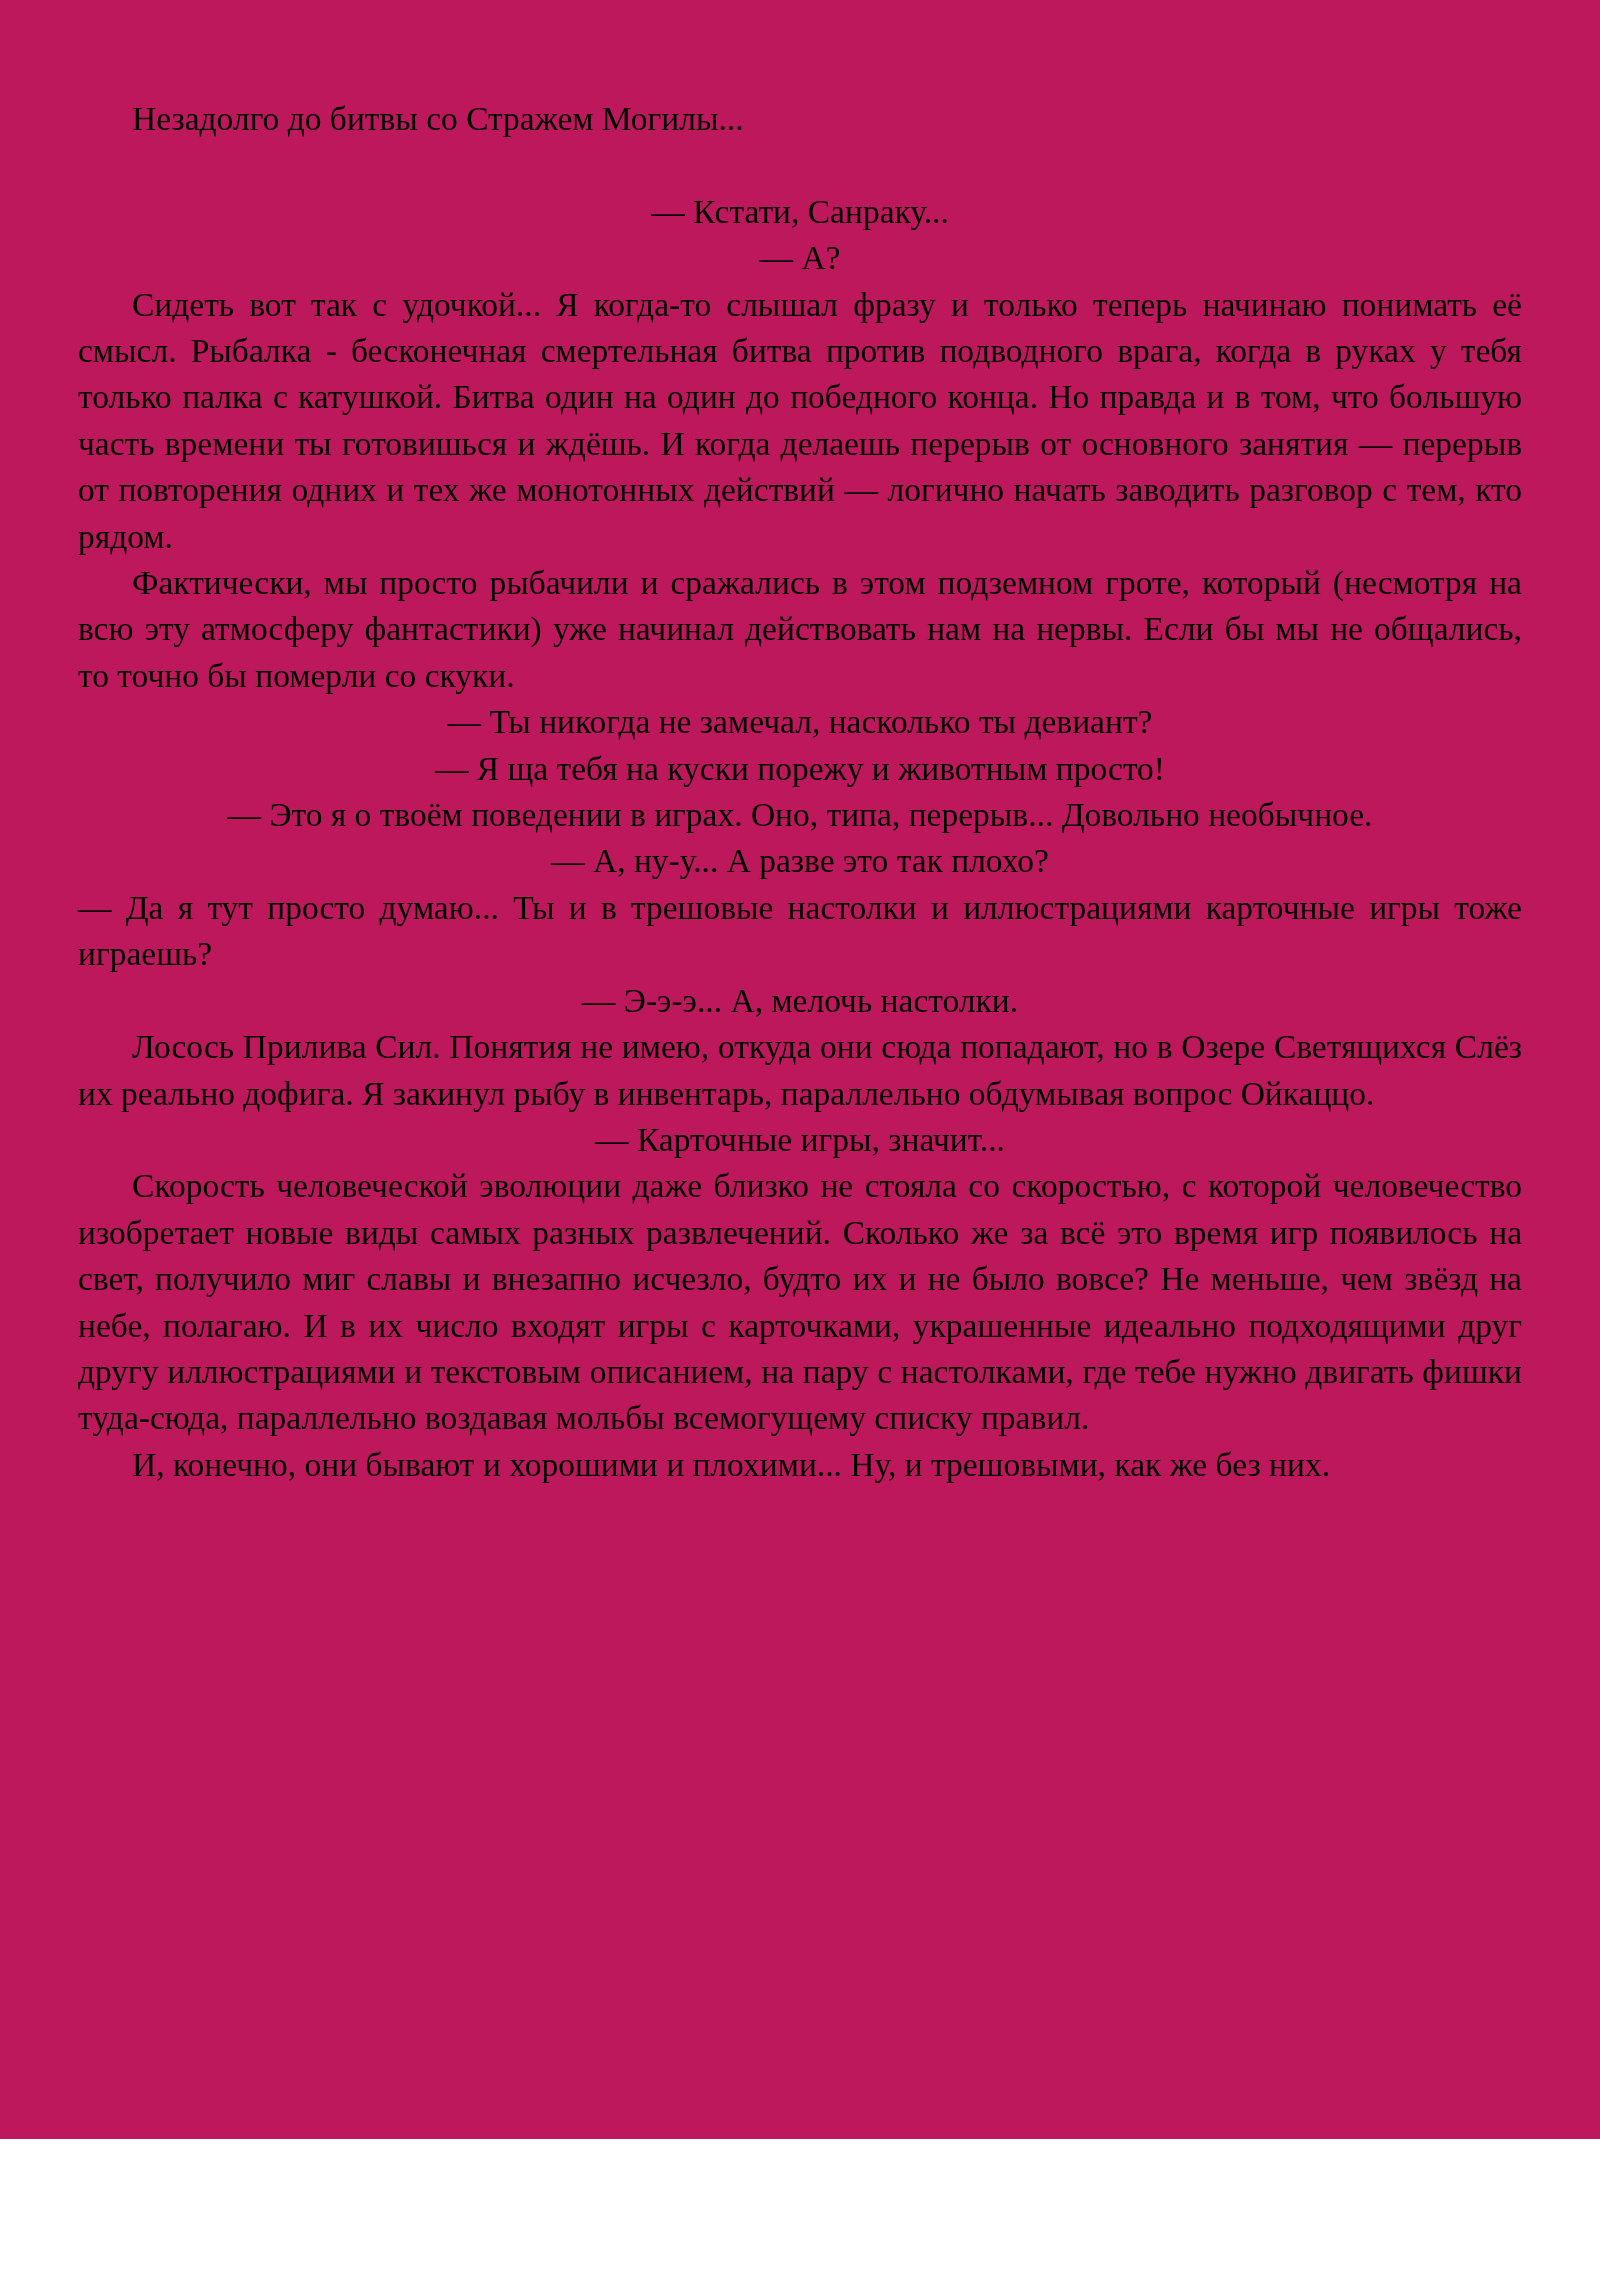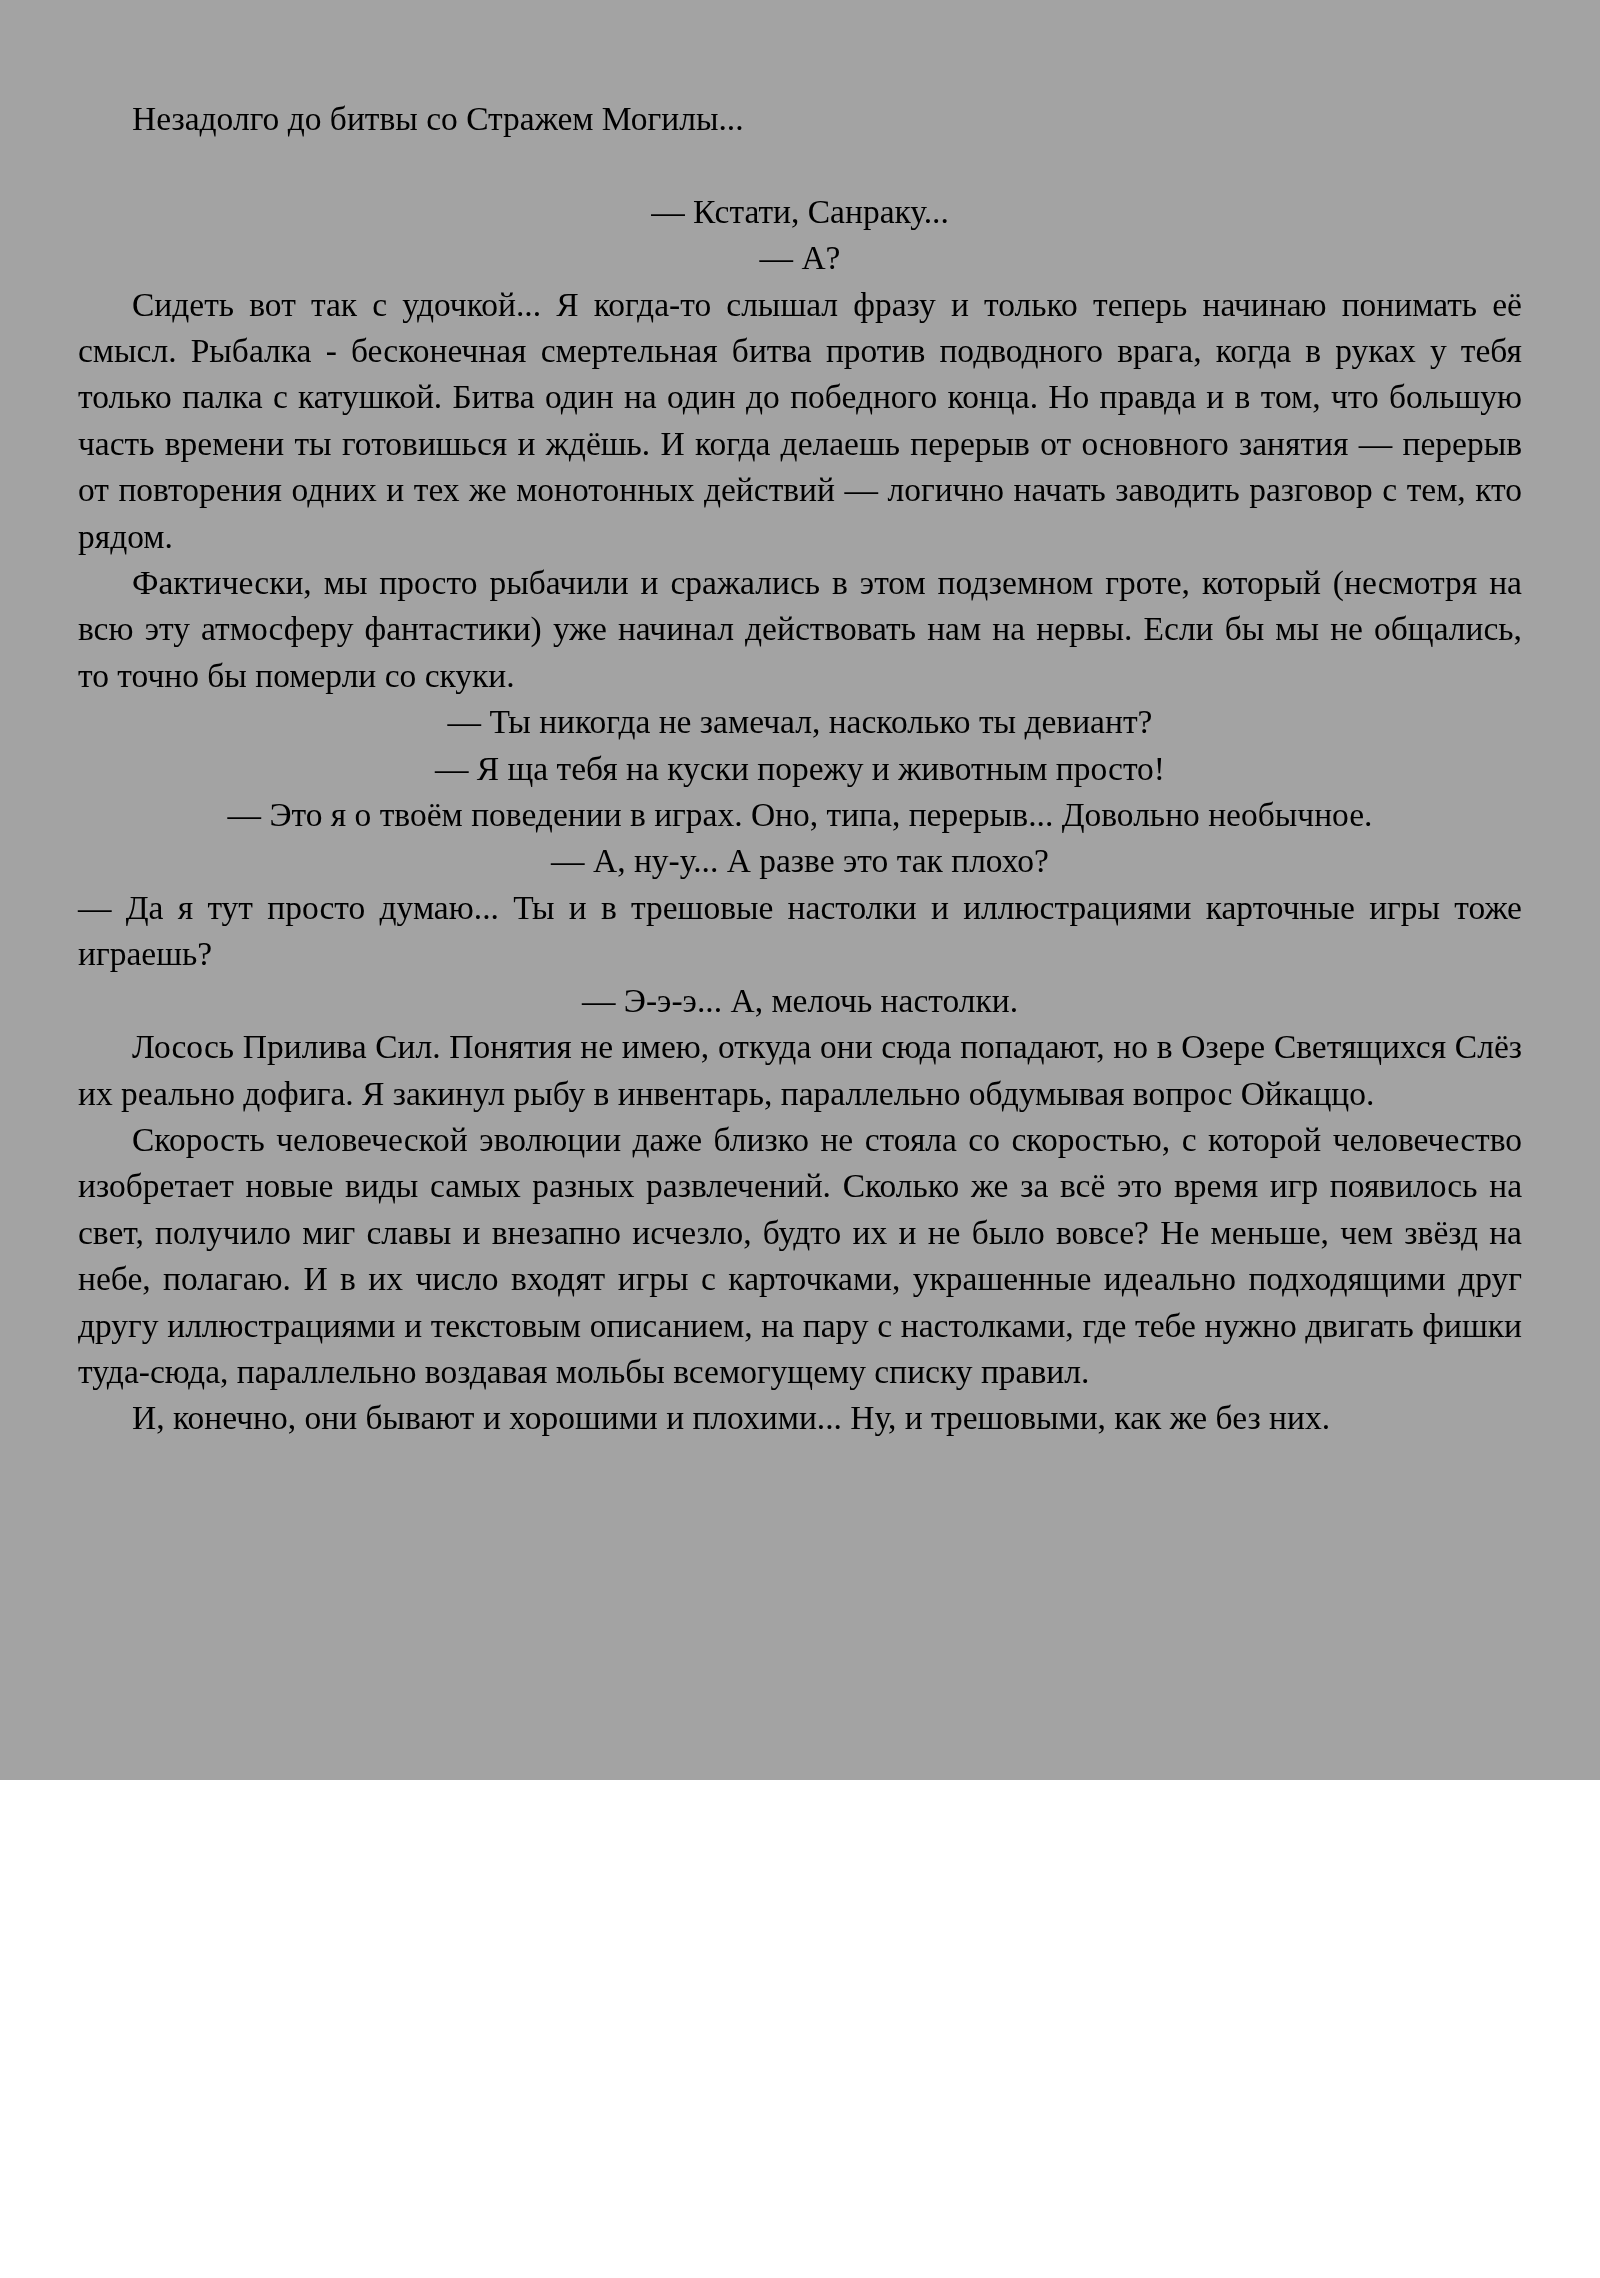--- a/index.html
+++ b/index.html
@@ -3,22 +3,22 @@
 <meta charset="utf-8">
 <style>
   html, body {
     margin: 0;
     padding: 0;
     background: #ffffff;
   }
   .page {
     position: relative;
     width: 1600px;
-    height: 1780px;
-    background: #a3a3a3;
+    height: 2139px;
+    background: #be185d;
     box-sizing: border-box;
     overflow: hidden;
   }
   .text-column {
     position: absolute;
     left: 78px;
     top: 96px;
     width: 1444px;
     font-family: "Liberation Serif", "DejaVu Serif", serif;
     font-size: 33.5px;
@@ -79,20 +79,21 @@
     <p class="dial short">— Это я о твоём поведении в играх. Оно, типа, перерыв... Довольно необычное.</p>
 
     <p class="dial short">— А, ну-у... А разве это так плохо?</p>
 
     <p class="dial">— Да я тут просто думаю... Ты и в трешовые настолки и иллюстрациями карточные игры тоже играешь?</p>
 
     <p class="dial short">— Э-э-э... А, мелочь настолки.</p>
 
     <p class="narr">Лосось Прилива Сил. Понятия не имею, откуда они сюда попадают, но в Озере Светящихся Слёз их реально дофига. Я закинул рыбу в инвентарь, параллельно обдумывая вопрос Ойкаццо.</p>
 
+    <p class="dial short">— Карточные игры, значит...</p>
 
     <p class="narr">Скорость человеческой эволюции даже близко не стояла со скоростью, с которой человечество изобретает новые виды самых разных развлечений. Сколько же за всё это время игр появилось на свет, получило миг славы и внезапно исчезло, будто их и не было вовсе? Не меньше, чем звёзд на небе, полагаю. И в их число входят игры с карточками, украшенные идеально подходящими друг другу иллюстрациями и текстовым описанием, на пару с настолками, где тебе нужно двигать фишки туда-сюда, параллельно воздавая мольбы всемогущему списку правил.</p>
 
     <p class="narr">И, конечно, они бывают и хорошими и плохими... Ну, и трешовыми, как же без них.</p>
 
 
   </div>
 </div>
 
 </body></html>

